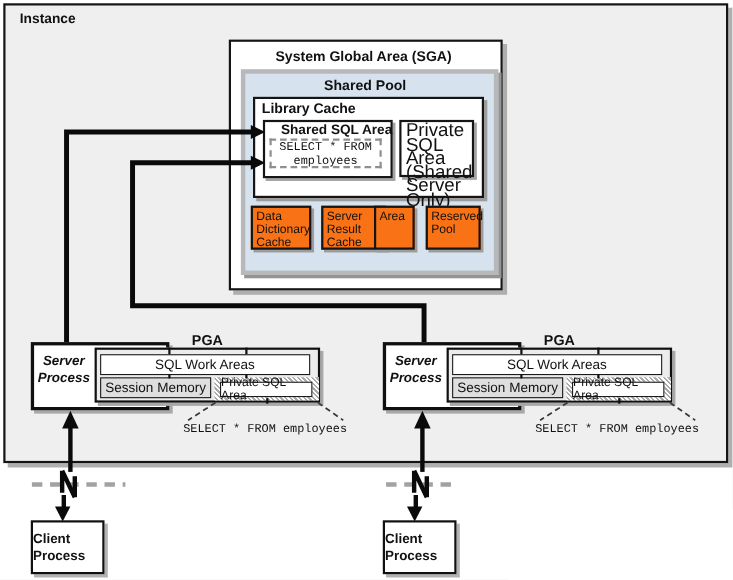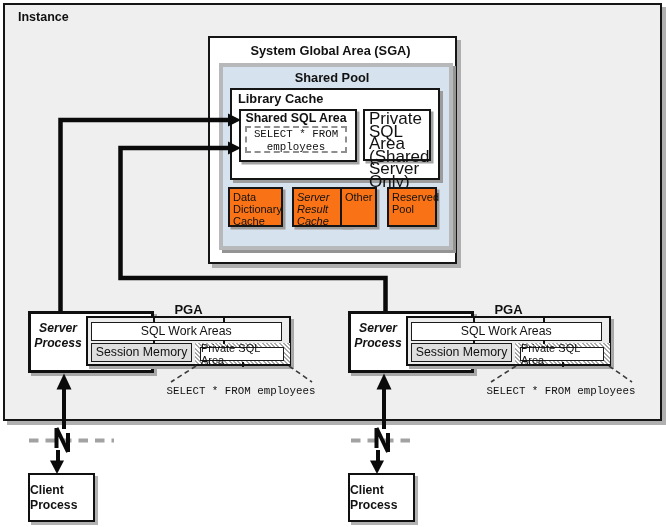--- a/index.html
+++ b/index.html
@@ -38,21 +38,21 @@
     background:#ffffff;border:2px solid #151515;
     box-shadow:3px 3px 0 #9c9c9c;
   }
   .library-title{left:238px;top:91px;font-size:12.8px;font-weight:bold;}
 
   .ssa{
     left:239px;top:109px;width:114px;height:49px;
     background:#ffffff;border:2px solid #151515;
     box-shadow:2.5px 2.5px 0 #a3a3a3;
   }
-  .ssa-title{left:239px;top:111px;width:114px;font-size:12.4px;font-weight:bold;text-align:center;}
+  .ssa-title{left:249px;top:111px;width:114px;font-size:12.4px;font-weight:bold;text-align:center;}
   .ssa-dash{
     left:245px;top:126px;width:102px;height:27px;
     border:2px dashed #8f8f8f;box-sizing:border-box;
   }
   .mono{font-family:"Liberation Mono","DejaVu Sans Mono",monospace;font-weight:normal;}
   .ssa-q1{left:245px;top:128px;width:102px;font-size:10.8px;text-align:center;}
   .ssa-q2{left:245px;top:141px;width:102px;font-size:10.8px;text-align:center;}
 
   .psa-shared{
     left:363px;top:109px;width:68px;height:52px;
@@ -60,21 +60,21 @@
     box-shadow:2.5px 2.5px 0 #a3a3a3;box-sizing:border-box;
     font-size:17px;line-height:12.6px;padding:2px 0 0 4px;
   }
 
   .subcache{
     top:187px;height:40px;background:#f97316;border:2px solid #151515;
     box-shadow:2.5px 2.5px 0 #9c9c9c;box-sizing:border-box;
     font-size:11px;line-height:12px;padding:2px 0 0 3px;
   }
   .sub1{left:228px;width:55px;}
-  .sub2{left:292px;width:59px;font-style:italic;}
+  .sub2{left:292px;width:59px;}
   .sub3{left:340px;width:37px;}
   .sub4{left:387px;width:50px;}
 
   
   .session-group{position:absolute;left:0;top:0;width:0;height:0;overflow:visible;}
   .session-group.g2{left:320px;}
 
   .pga-title{left:86px;top:302px;width:205px;font-size:13px;font-weight:bold;text-align:center;}
   .server-box{
     left:28px;top:311px;width:126px;height:62px;
@@ -129,21 +129,21 @@
 <div class="abs ssa"></div>
 <div class="abs ssa-title">Shared SQL Area</div>
 <div class="abs ssa-dash"></div>
 <div class="abs ssa-q1 mono">SELECT * FROM</div>
 <div class="abs ssa-q2 mono">employees</div>
 
 <div class="abs psa-shared">Private SQL Area (Shared Server Only)</div>
 
 <div class="abs subcache sub1">Data Dictionary Cache</div>
 <div class="abs subcache sub2">Server Result Cache</div>
-<div class="abs subcache sub3">Other</div>
+<div class="abs subcache sub3">Area</div>
 <div class="abs subcache sub4">Reserved Pool</div>
 
 <div class="session-group g1">
   <div class="abs pga-title">PGA</div>
   <div class="abs server-box"></div>
   <div class="abs server-label">Server Process</div>
   <div class="abs pga-box"></div>
   <div class="abs bar workareas">SQL Work Areas</div>
   <div class="abs bar sessmem">Session Memory</div>
   <div class="abs hatch"></div>

